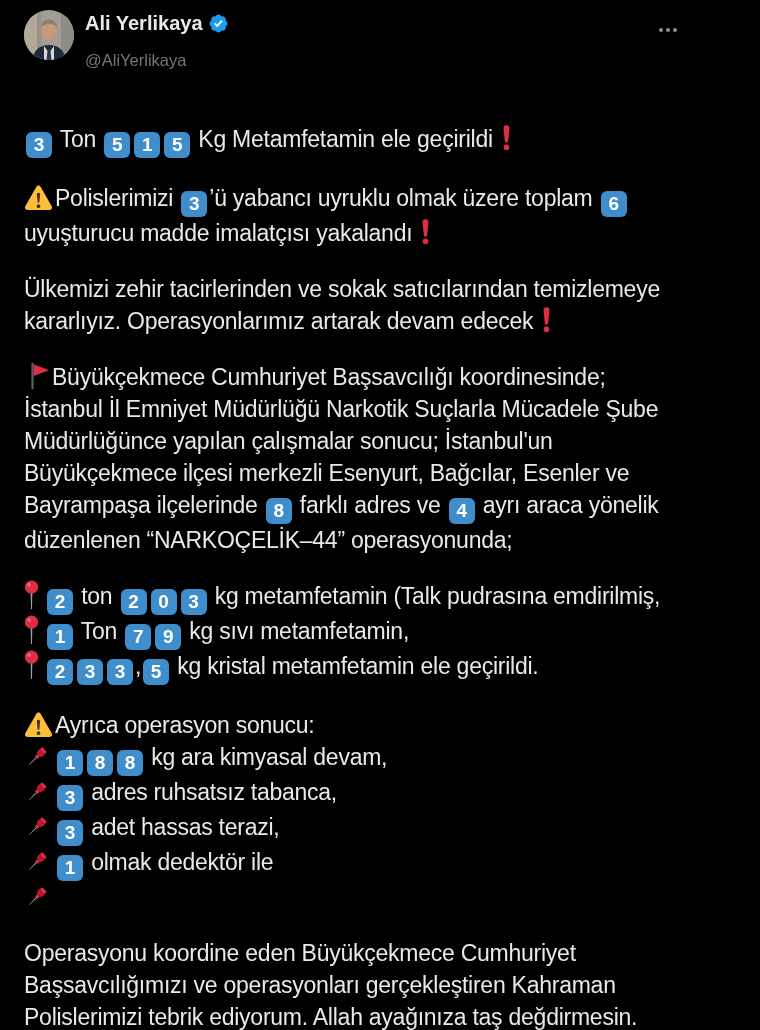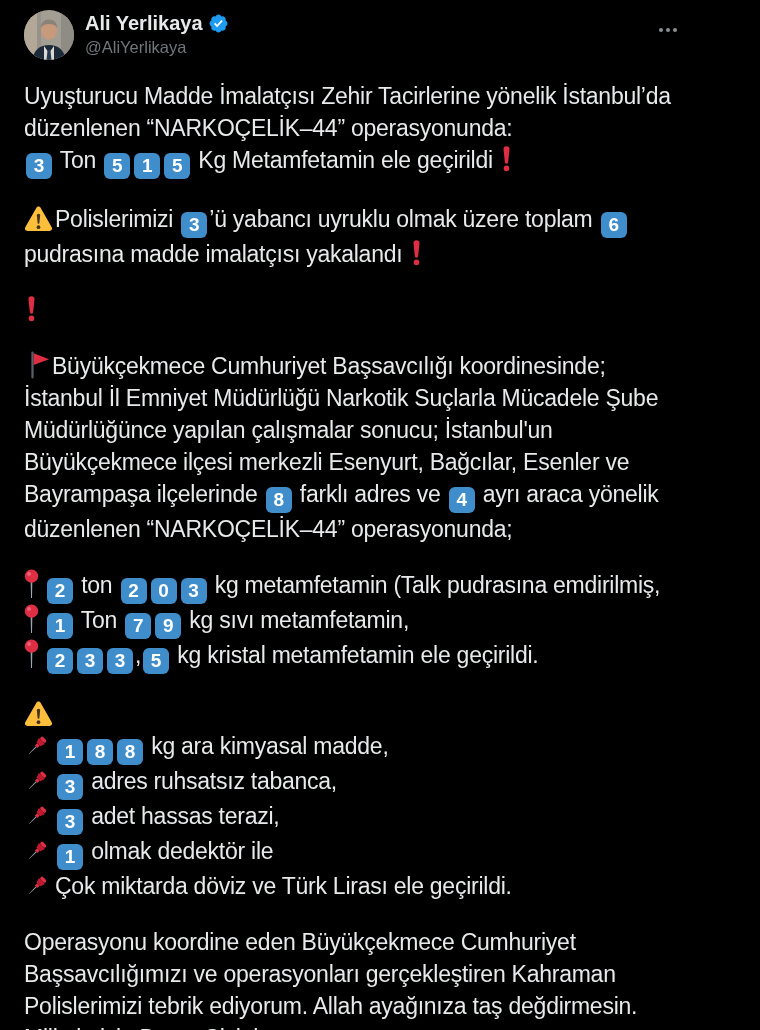--- a/index.html
+++ b/index.html
@@ -11,21 +11,21 @@
   }
   .tweet-container{width:704px;height:1030px;box-sizing:border-box;padding:10px 24px 0 24px;}
   
   .header{display:flex;align-items:flex-start;}
   .avatar{width:50px;height:50px;border-radius:50%;overflow:hidden;flex:0 0 auto;cursor:pointer;}
   .avatar svg{display:block;}
   .user-info{margin-left:11px;flex:1 1 auto;min-width:0;padding-top:1px;}
   .name-row{display:flex;align-items:center;gap:5px;}
   .display-name{font-size:20px;font-weight:700;color:var(--text,#e7e9ea);line-height:24px;cursor:pointer;}
   .verified-badge{width:21px;height:21px;display:inline-block;}
-  .handle{font-size:16.5px;color:var(--muted,#71767b);line-height:22px;margin-top:1px;cursor:pointer;}
+  .handle{font-size:16.5px;color:var(--muted,#71767b);line-height:22px;margin-top:14px;cursor:pointer;}
   .more-button{flex:0 0 auto;margin-top:8px;width:24px;height:24px;cursor:pointer;border-radius:50%;}
   
   .tweet-body{
     margin-top:20px;
     font-size:23px;line-height:32px;letter-spacing:-0.25px;
     color:var(--text,#e7e9ea);
     word-wrap:break-word;
   }
   .tweet-body p{margin:0 0 24px 0;}
   .kc{
@@ -75,33 +75,33 @@
     <div class="more-button">
       <svg width="24" height="24" viewBox="0 0 24 24">
         <circle cx="5" cy="12" r="2" fill="#8b8f93"></circle>
         <circle cx="12" cy="12" r="2" fill="#8b8f93"></circle>
         <circle cx="19" cy="12" r="2" fill="#8b8f93"></circle>
       </svg>
     </div>
   </div>
 
   <div class="tweet-body" id="tweet-text">
-      <p><span>Uyuşturucu Madde İmalatçısı Zehir Tacirlerine yönelik İstanbul’da düzenlenen “NARKOÇELİK–44” operasyonunda:</span><br><span class="kc">3</span><span> Ton </span><span class="kc">5</span><span class="kc">1</span><span class="kc">5</span><span> Kg Metamfetamin ele geçirildi </span><span class="emoji emoji-excl"><svg width="11" height="27" viewBox="0 0 12 30">
+      <p><br><span class="kc">3</span><span> Ton </span><span class="kc">5</span><span class="kc">1</span><span class="kc">5</span><span> Kg Metamfetamin ele geçirildi </span><span class="emoji emoji-excl"><svg width="11" height="27" viewBox="0 0 12 30">
             <path d="M6 1.5c2.3 0 3.5 1.3 3.3 3.4L7.9 18.6c-.1 1.3-.8 2.1-1.9 2.1s-1.8-.8-1.9-2.1L2.7 4.9C2.5 2.8 3.7 1.5 6 1.5z" fill="#dd2e44"></path>
             <circle cx="6" cy="26" r="3.1" fill="#dd2e44"></circle>
           </svg></span></p>
       <p><span class="emoji emoji-warning"><svg width="29" height="27" viewBox="0 0 36 33">
             <path d="M20.6 3.3 34.4 27.4c1.2 2.1-.3 4.6-2.7 4.6H4.3c-2.4 0-3.9-2.5-2.7-4.6L15.4 3.3c1.2-2.1 4-2.1 5.2 0z" fill="#fdbe3b"></path>
             <path d="M18 10.5c1.3 0 2.1.9 2 2.1l-.8 8.9c-.1 1-.5 1.6-1.2 1.6s-1.1-.6-1.2-1.6l-.8-8.9c-.1-1.2.7-2.1 2-2.1z" fill="#42321c"></path>
             <circle cx="18" cy="27.3" r="2.3" fill="#42321c"></circle>
-          </svg></span><span>Polislerimizi </span><span class="kc">3</span><span>’ü yabancı uyruklu olmak üzere toplam </span><span class="kc">6</span><span> pudrasına madde imalatçısı yakalandı </span><span class="emoji emoji-excl"><svg width="11" height="27" viewBox="0 0 12 30">
+          </svg></span><span>Polislerimizi </span><span class="kc">3</span><span>’ü yabancı uyruklu olmak üzere toplam </span><span class="kc">6</span><span> uyuşturucu madde imalatçısı yakalandı </span><span class="emoji emoji-excl"><svg width="11" height="27" viewBox="0 0 12 30">
             <path d="M6 1.5c2.3 0 3.5 1.3 3.3 3.4L7.9 18.6c-.1 1.3-.8 2.1-1.9 2.1s-1.8-.8-1.9-2.1L2.7 4.9C2.5 2.8 3.7 1.5 6 1.5z" fill="#dd2e44"></path>
             <circle cx="6" cy="26" r="3.1" fill="#dd2e44"></circle>
           </svg></span></p>
-      <p><span class="emoji emoji-excl"><svg width="11" height="27" viewBox="0 0 12 30">
+      <p><span>Ülkemizi zehir tacirlerinden ve sokak satıcılarından temizlemeye kararlıyız. Operasyonlarımız artarak devam edecek </span><span class="emoji emoji-excl"><svg width="11" height="27" viewBox="0 0 12 30">
             <path d="M6 1.5c2.3 0 3.5 1.3 3.3 3.4L7.9 18.6c-.1 1.3-.8 2.1-1.9 2.1s-1.8-.8-1.9-2.1L2.7 4.9C2.5 2.8 3.7 1.5 6 1.5z" fill="#dd2e44"></path>
             <circle cx="6" cy="26" r="3.1" fill="#dd2e44"></circle>
           </svg></span></p>
       <p><span class="emoji emoji-flag"><svg width="26" height="30" viewBox="0 0 30 34">
             <rect x="8.5" y="1.5" width="2.6" height="31" rx="1.3" fill="#566069"></rect>
             <path d="M11.1 3.5 29 10.3 11.1 17.1z" fill="#dd2e44"></path>
           </svg></span><span>Büyükçekmece Cumhuriyet Başsavcılığı koordinesinde; İstanbul İl Emniyet Müdürlüğü Narkotik Suçlarla Mücadele Şube Müdürlüğünce yapılan çalışmalar sonucu; İstanbul'un Büyükçekmece ilçesi merkezli Esenyurt, Bağcılar, Esenler ve Bayrampaşa ilçelerinde </span><span class="kc">8</span><span> farklı adres ve </span><span class="kc">4</span><span> ayrı araca yönelik düzenlenen “NARKOÇELİK–44” operasyonunda;</span></p>
       <p><span class="emoji emoji-roundpin"><svg width="15" height="30" viewBox="0 0 16 32">
             <path d="M7.1 13 8.9 13 8.5 31 7.5 31z" fill="#9aa6b0"></path>
             <circle cx="8" cy="7.6" r="7.1" fill="#dd2e44"></circle>
@@ -112,28 +112,28 @@
             <circle cx="5.4" cy="5.2" r="2.1" fill="#ec6679"></circle>
           </svg></span><span class="kc">1</span><span> Ton </span><span class="kc">7</span><span class="kc">9</span><span> kg sıvı metamfetamin,</span><br><span class="emoji emoji-roundpin"><svg width="15" height="30" viewBox="0 0 16 32">
             <path d="M7.1 13 8.9 13 8.5 31 7.5 31z" fill="#9aa6b0"></path>
             <circle cx="8" cy="7.6" r="7.1" fill="#dd2e44"></circle>
             <circle cx="5.4" cy="5.2" r="2.1" fill="#ec6679"></circle>
           </svg></span><span class="kc">2</span><span class="kc">3</span><span class="kc">3</span><span>,</span><span class="kc">5</span><span> kg kristal metamfetamin ele geçirildi.</span></p>
       <p><span class="emoji emoji-warning"><svg width="29" height="27" viewBox="0 0 36 33">
             <path d="M20.6 3.3 34.4 27.4c1.2 2.1-.3 4.6-2.7 4.6H4.3c-2.4 0-3.9-2.5-2.7-4.6L15.4 3.3c1.2-2.1 4-2.1 5.2 0z" fill="#fdbe3b"></path>
             <path d="M18 10.5c1.3 0 2.1.9 2 2.1l-.8 8.9c-.1 1-.5 1.6-1.2 1.6s-1.1-.6-1.2-1.6l-.8-8.9c-.1-1.2.7-2.1 2-2.1z" fill="#42321c"></path>
             <circle cx="18" cy="27.3" r="2.3" fill="#42321c"></circle>
-          </svg></span><br><span class="emoji emoji-pushpin"><svg width="27" height="28" viewBox="0 0 34 34">
+          </svg></span><span>Ayrıca operasyon sonucu:</span><br><span class="emoji emoji-pushpin"><svg width="27" height="28" viewBox="0 0 34 34">
             <g transform="rotate(45 17 15)">
               <rect x="12.6" y="2.5" width="8.8" height="4.6" rx="2.2" fill="#dd2e44"></rect>
               <path d="M11.6 7.1h10.8l-2 6.2h-6.8z" fill="#be1931"></path>
               <rect x="14.8" y="13.3" width="4.4" height="4.2" fill="#dd2e44"></rect>
               <path d="M16.3 17.5h1.4l-.4 12.5h-.6z" fill="#99aab5"></path>
             </g>
-          </svg></span><span class="kc">1</span><span class="kc">8</span><span class="kc">8</span><span> kg ara kimyasal madde,</span><br><span class="emoji emoji-pushpin"><svg width="27" height="28" viewBox="0 0 34 34">
+          </svg></span><span class="kc">1</span><span class="kc">8</span><span class="kc">8</span><span> kg ara kimyasal devam,</span><br><span class="emoji emoji-pushpin"><svg width="27" height="28" viewBox="0 0 34 34">
             <g transform="rotate(45 17 15)">
               <rect x="12.6" y="2.5" width="8.8" height="4.6" rx="2.2" fill="#dd2e44"></rect>
               <path d="M11.6 7.1h10.8l-2 6.2h-6.8z" fill="#be1931"></path>
               <rect x="14.8" y="13.3" width="4.4" height="4.2" fill="#dd2e44"></rect>
               <path d="M16.3 17.5h1.4l-.4 12.5h-.6z" fill="#99aab5"></path>
             </g>
           </svg></span><span class="kc">3</span><span> adres ruhsatsız tabanca,</span><br><span class="emoji emoji-pushpin"><svg width="27" height="28" viewBox="0 0 34 34">
             <g transform="rotate(45 17 15)">
               <rect x="12.6" y="2.5" width="8.8" height="4.6" rx="2.2" fill="#dd2e44"></rect>
               <path d="M11.6 7.1h10.8l-2 6.2h-6.8z" fill="#be1931"></path>
@@ -147,16 +147,16 @@
               <rect x="14.8" y="13.3" width="4.4" height="4.2" fill="#dd2e44"></rect>
               <path d="M16.3 17.5h1.4l-.4 12.5h-.6z" fill="#99aab5"></path>
             </g>
           </svg></span><span class="kc">1</span><span> olmak dedektör ile</span><br><span class="emoji emoji-pushpin"><svg width="27" height="28" viewBox="0 0 34 34">
             <g transform="rotate(45 17 15)">
               <rect x="12.6" y="2.5" width="8.8" height="4.6" rx="2.2" fill="#dd2e44"></rect>
               <path d="M11.6 7.1h10.8l-2 6.2h-6.8z" fill="#be1931"></path>
               <rect x="14.8" y="13.3" width="4.4" height="4.2" fill="#dd2e44"></rect>
               <path d="M16.3 17.5h1.4l-.4 12.5h-.6z" fill="#99aab5"></path>
             </g>
-          </svg></span><span>Çok miktarda döviz ve Türk Lirası ele geçirildi.</span></p>
+          </svg></span></p>
       <p><span>Operasyonu koordine eden Büyükçekmece Cumhuriyet Başsavcılığımızı ve operasyonları gerçekleştiren Kahraman Polislerimizi tebrik ediyorum. Allah ayağınıza taş değdirmesin. Milletimizin Duası Sizinle</span></p>
     </div>
 </div>
 
 </body></html>

